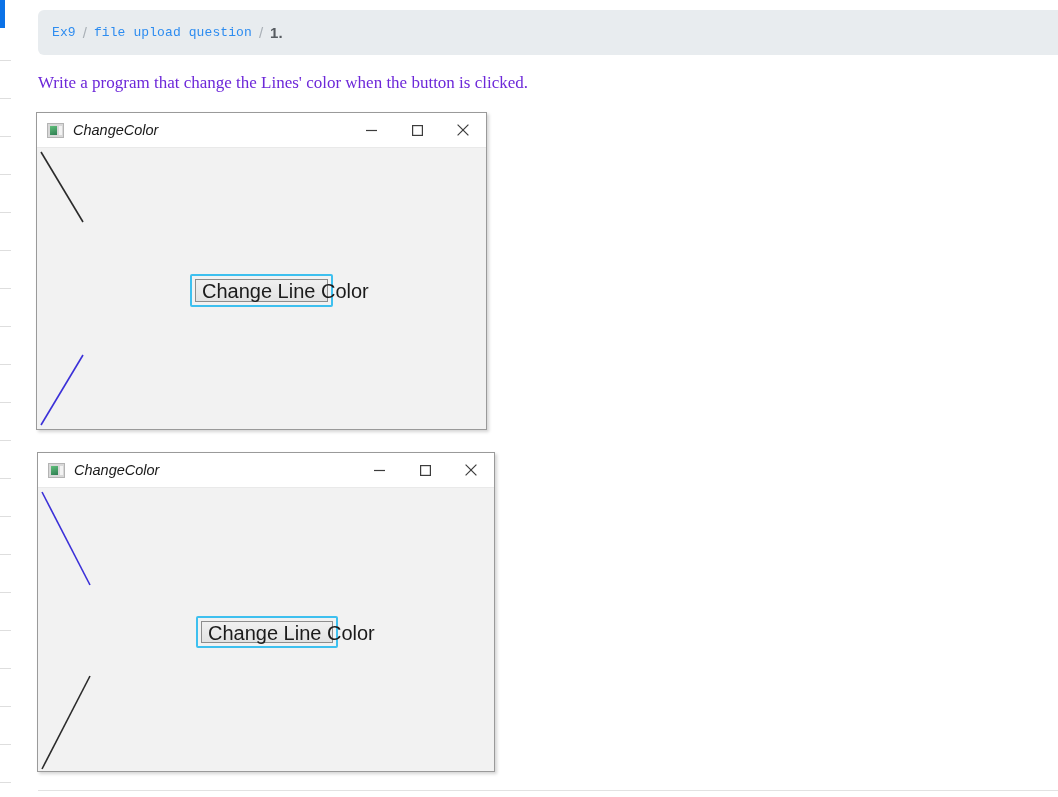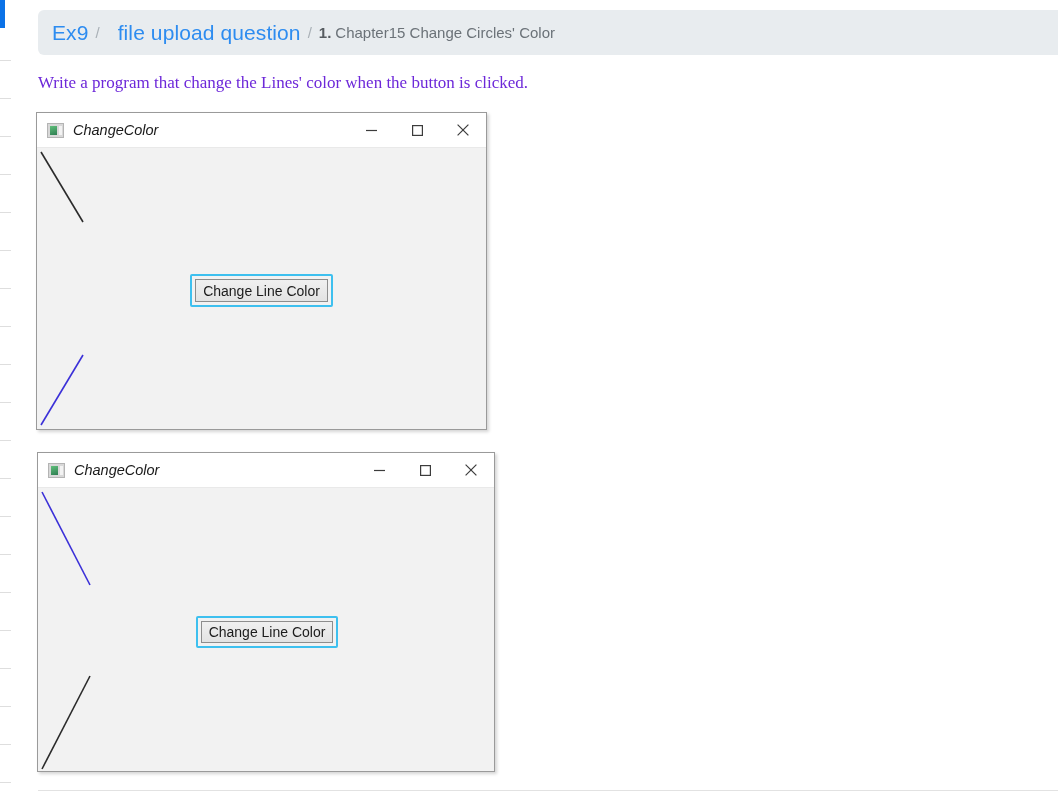--- a/index.html
+++ b/index.html
@@ -51,23 +51,24 @@
     background: #e8ecef;
     border-top-left-radius: 6px;
     border-bottom-left-radius: 6px;
     display: flex;
     align-items: center;
     padding-left: 14px;
     box-sizing: border-box;
   }
   .crumb-link {
     color: #2d8cf0;
-    font-size: 21px;
+    font-size: 13px;
     letter-spacing: 0.1px;
     cursor: pointer;
+    font-family: Liberation Mono, monospace;
   }
   .crumb-sep {
     color: #a9b0b6;
     font-size: 15px;
     margin: 0 7px;
   }
   .crumb-index {
     color: #565b60;
     font-size: 15px;
     font-weight: bold;
@@ -178,21 +179,21 @@
     background: transparent;
   }
   .tk-button {
     display: block;
     width: 100%;
     height: 100%;
     background: linear-gradient(to bottom, #f0f0f0 0%, #e3e3e3 100%);
     border: 1px solid #8d8d8d;
     color: #1b1b1b;
     font-family: "Liberation Sans", sans-serif;
-    font-size: 14px;
+    font-size: 20px;
     line-height: 1;
     cursor: pointer;
     box-sizing: border-box;
     white-space: nowrap;
   }
   #focus-ring-1 { left: 190px; top: 274px; width: 143px; height: 33px; }
   #focus-ring-2 { left: 196px; top: 616px; width: 142px; height: 32px; }
 
   
   #bottom-divider {
@@ -228,24 +229,23 @@
     <div class="tick" style="top: 570px;"></div>
     <div class="tick" style="top: 608px;"></div>
     <div class="tick" style="top: 646px;"></div>
     <div class="tick" style="top: 684px;"></div>
     <div class="tick" style="top: 722px;"></div>
   </div>
 
 <div id="breadcrumb-bar" style="background: rgb(232, 236, 239);">
   <span class="crumb-link" style="color: rgb(45, 140, 240);">Ex9</span>
   <span class="crumb-sep">/</span>
-  <span class="crumb-link" style="color: rgb(45, 140, 240); margin-left: 11px;">file upload question</span>
+  <span class="crumb-link" style="color: rgb(45, 140, 240);">file upload question</span>
   <span class="crumb-sep">/</span>
   <span class="crumb-index">1.</span>
-  <span class="crumb-current" style="color: rgb(107, 114, 120);">Chapter15 Change Circles' Color</span>
 </div>
 
 <div id="prompt-text">Write a program that change the Lines' color when the button is clicked.</div>
 
 <div class="app-window" id="window-1">
   <div class="titlebar">
     <span class="app-icon"></span>
     <span class="window-title">ChangeColor</span>
     <span class="win-ctrl">
       <svg width="13" height="13" viewBox="0 0 13 13">

